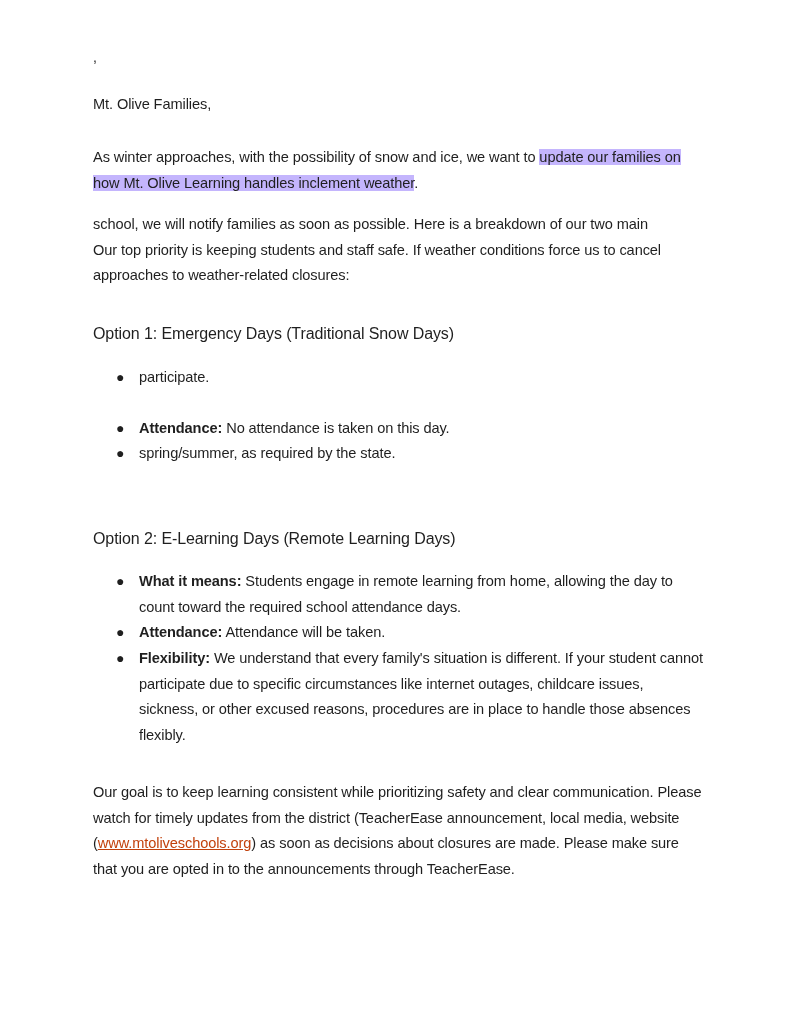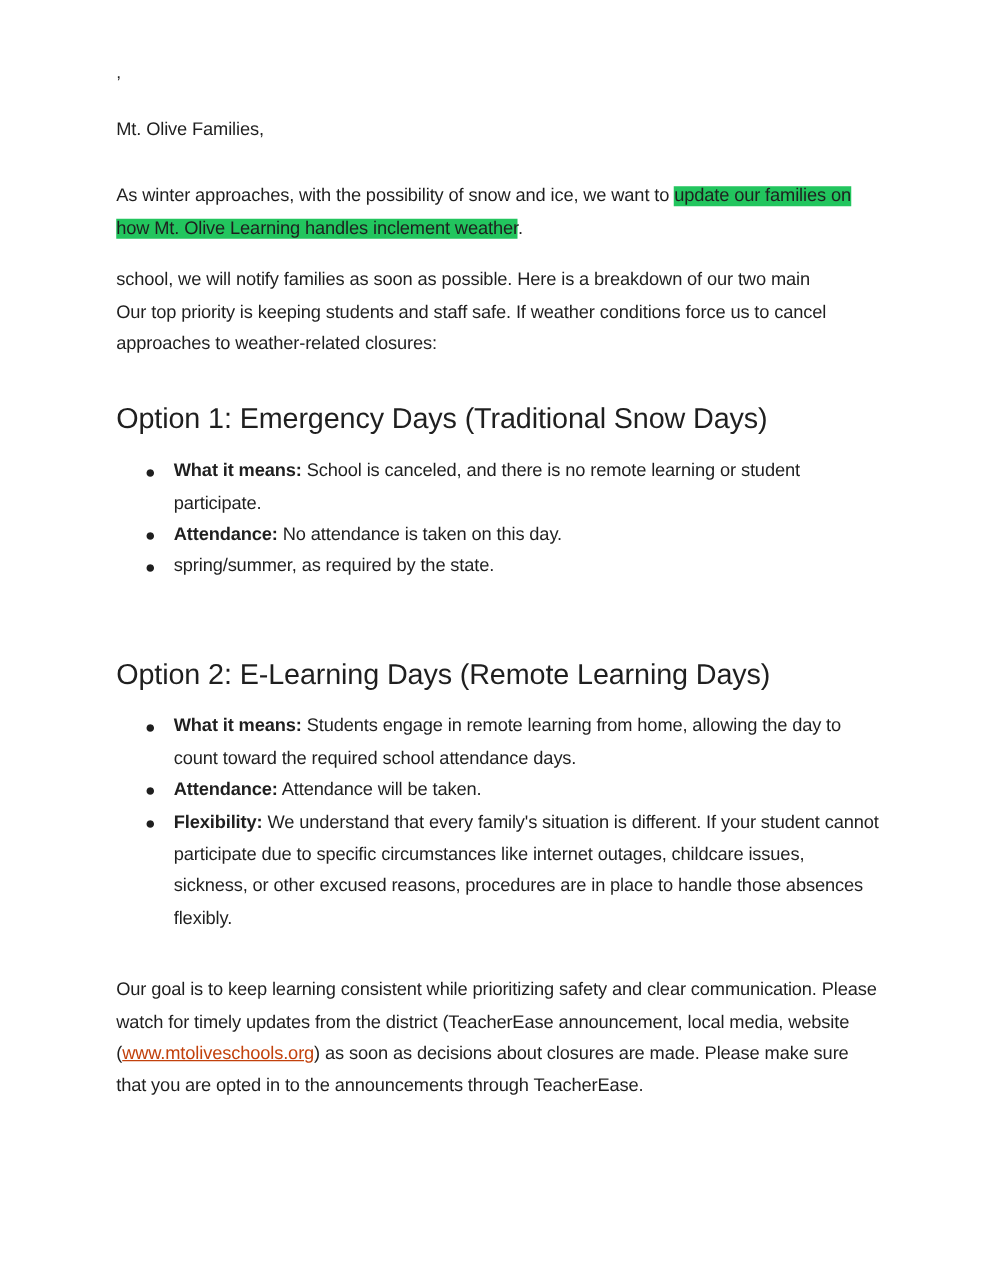--- a/index.html
+++ b/index.html
@@ -30,25 +30,25 @@
     }
     .p {
       position: absolute;
       left: 0;
       font-size: 14.6px;
       line-height: 25.5px;
       letter-spacing: -0.1px;
       white-space: nowrap;
     }
     .line { display: block; }
-    .hl { background: #22c55e; margin-top: 29px; }
+    .hl { background: #c4b5fd; margin-top: 29px; }
     .h2 {
       position: absolute;
       left: 0;
-      font-size: 23px;
+      font-size: 16px;
       line-height: 24px;
       color: #1f1f1f;
       white-space: nowrap;
       letter-spacing: -0.1px;
     }
     .li {
       position: absolute;
       left: 0;
       width: 620px;
       font-size: 14.6px;
@@ -96,21 +96,20 @@
     <span class="line">Our top priority is keeping students and staff safe. If weather conditions force us to cancel</span>
     <span class="line">approaches to weather-related closures:</span>
   </div>
 
   <div class="h2" style="top:322px;">Option 1: Emergency Days (Traditional Snow Days)</div>
 
   <div>
     <div class="li" style="top:365px;">
       <span class="bullet">●</span>
       <span class="li-text">
-        <span class="line"><b>What it means:</b><span> School is canceled, and there is no remote learning or student</span></span>
         <span class="line">participate.</span>
       </span>
     </div>
     <div class="li" style="top:416px;">
       <span class="bullet">●</span>
       <span class="li-text">
         <span class="line"><b>Attendance:</b><span> No attendance is taken on this day.</span></span>
       </span>
     </div>
     <div class="li" style="top:441px;">

